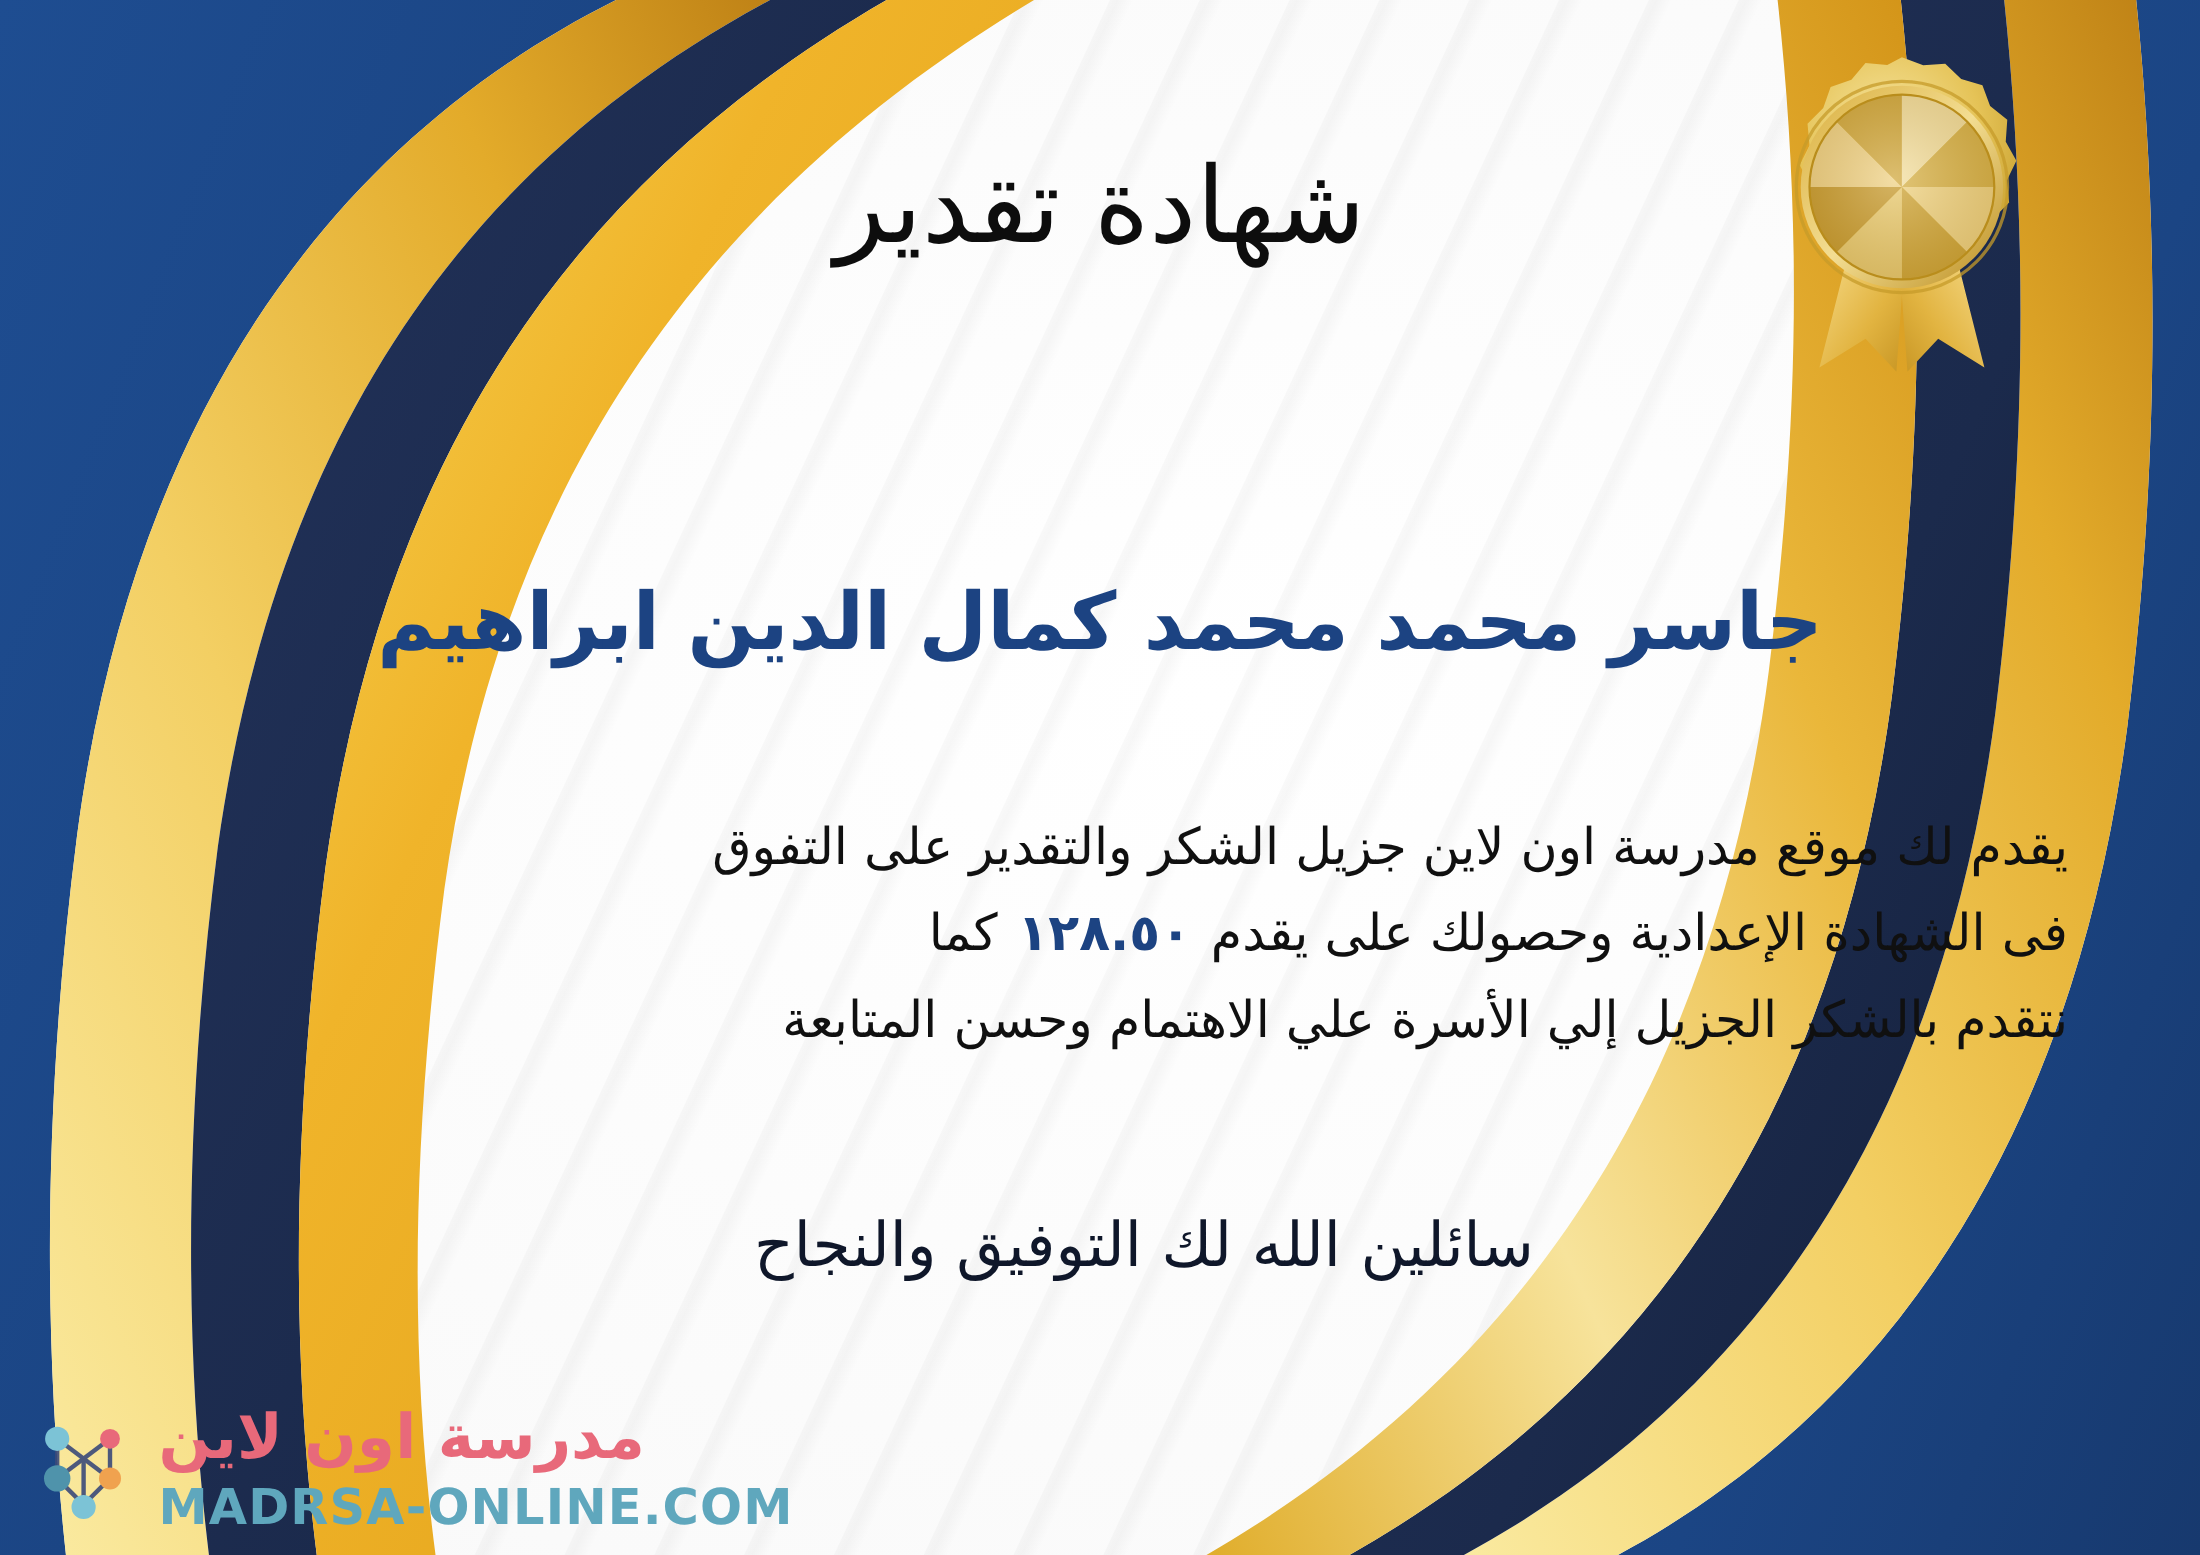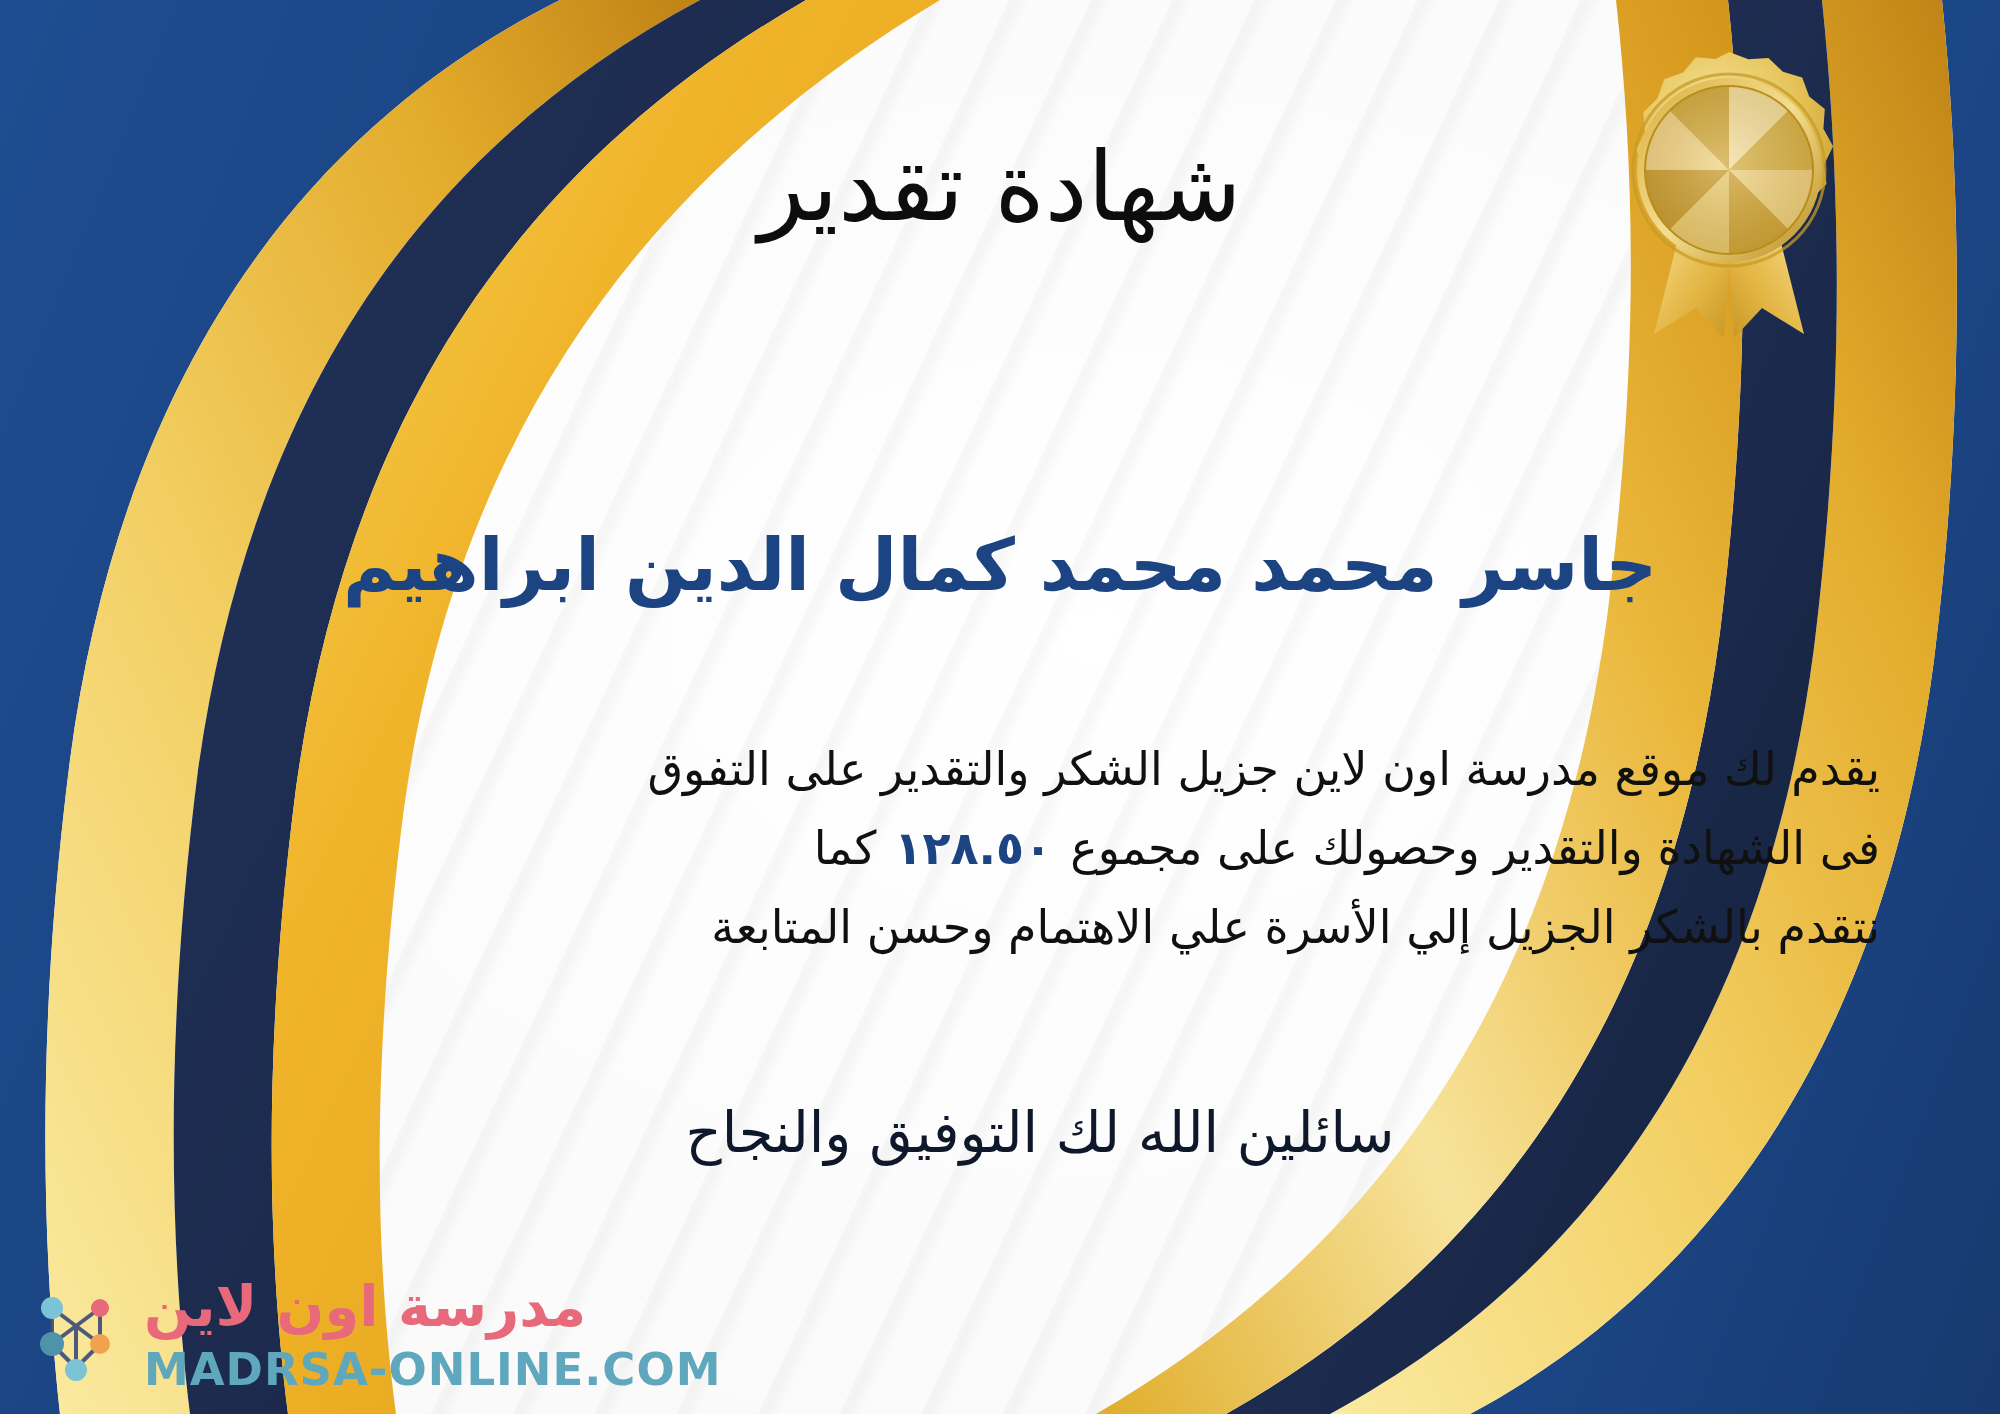--- a/index.html
+++ b/index.html
@@ -281,21 +281,21 @@
   </div>
 
   <div class="content">
 
     <div class="cert-title">شهادة تقدير</div>
 
     <div class="recipient-name">جاسر محمد محمد كمال الدين ابراهيم</div>
 
     <div class="body-block">
       <span class="body-line">يقدم لك موقع مدرسة اون لاين جزيل الشكر  والتقدير على التفوق</span>
-      <span class="body-line"><span>فى الشهادة والتقدير وحصولك على مجموع</span><span class="score">١٢٨.٥٠</span><span>كما</span></span>
+      <span class="body-line"><span>فى الشهادة الإعدادية وحصولك على يقدم</span><span class="score">١٢٨.٥٠</span><span>كما</span></span>
       <span class="body-line">نتقدم  بالشكر الجزيل إلي الأسرة علي الاهتمام وحسن المتابعة</span>
     </div>
 
     <div class="closing-line">سائلين الله لك التوفيق  والنجاح</div>
 
     <div class="brand">
       <div class="brand-mark">
         <svg viewBox="0 0 92 108" xmlns="http://www.w3.org/2000/svg" aria-hidden="true">
           <g stroke="#3b4a7a" stroke-width="4" fill="none" opacity="0.9">
             <line x1="22" y1="26" x2="70" y2="62"></line>

